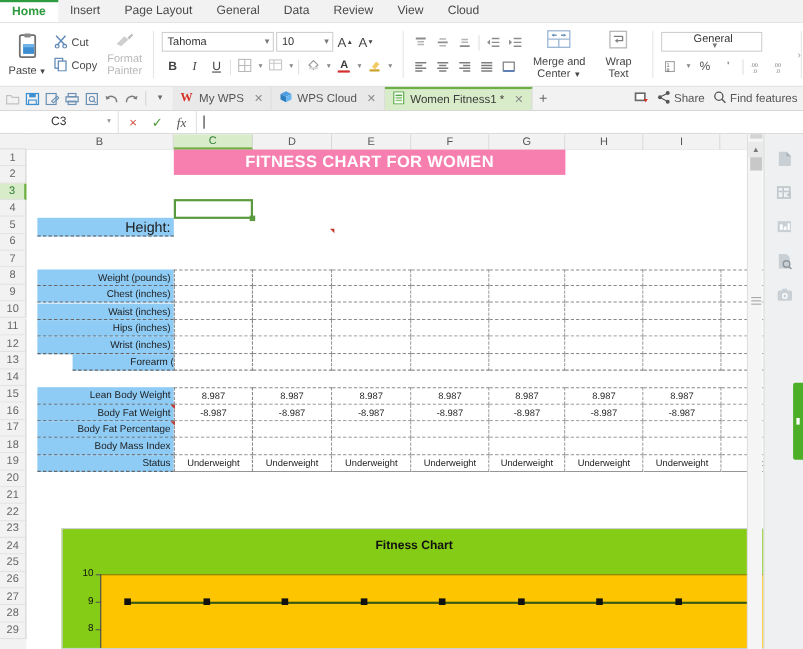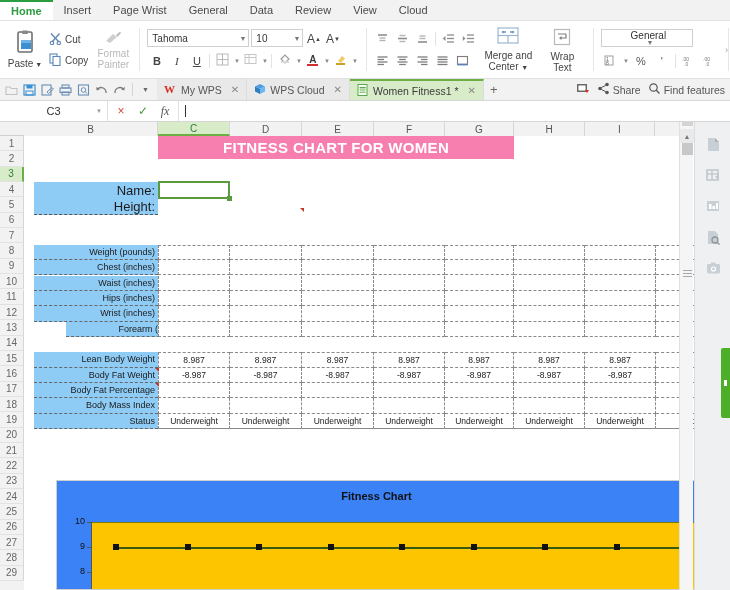--- a/index.html
+++ b/index.html
@@ -204,21 +204,21 @@
     content:""; position:absolute; right:-4px; bottom:-4px; width:5px; height:5px;
     background:#5b9b3f;
   }
   .cmt {
     position:absolute; width:0; height:0; z-index:7;
     border-top:4px solid #c0392b; border-left:4px solid transparent;
   }
 
   
   .chartobj {
-    position:absolute; background:#3b82f6; border:1px solid #cfcfcf; overflow:hidden;
+    position:absolute; background:#84cc16; border:1px solid #cfcfcf; overflow:hidden;
   }
   .chart-title {
     position:absolute; left:0; right:0; top:9px; text-align:center;
     font-size:11px; font-weight:bold; color:#111;
   }
   .plotarea { position:absolute; background:#fdc500; border:1px solid #7d7d00; }
   .axisline { position:absolute; background:#555; }
   .ylab {
     position:absolute; font-size:9px; color:#111; text-align:right;
     width:18px;
@@ -272,21 +272,21 @@
   }
 </style>
 </head>
 <body>
 
 <div id="app">
 
   <div class="menubar">
     <div class="menu-item active">Home</div>
     <div class="menu-item">Insert</div>
-    <div class="menu-item">Page Wrist</div>
+    <div class="menu-item">Page Layout</div>
     <div class="menu-item">General</div>
     <div class="menu-item">Data</div>
     <div class="menu-item">Review</div>
     <div class="menu-item">View</div>
     <div class="menu-item">Cloud</div>
   </div>
 
   <div class="ribbon">
 
     <div class="rgroup">
@@ -835,21 +835,20 @@
         <div class="rowcell" style="top: 429.8px; height: 15.35px;">
           <span>29</span>
         </div>
       </div>
 
     <div class="sheet">
       <div class="hidden-a"></div>
 
       <div class="title-banner" style="left:134px; top:0px; width:356px; height:23px;">FITNESS CHART FOR WOMEN</div>
 
-      <div class="cell bluelbl bigname" style="left:10px; top:46px; width:124px; height:16px;">Name:</div>
       <div class="cell bluelbl bigname" style="left:10px; top:62px; width:124px; height:17px; border-bottom:1px dashed #555;">Height:</div>
 
       <div class="selbox" style="left:134px; top:45px; width:72px; height:18px;"></div>
 
       <div class="cmt" style="left:276px; top:72px;"></div>
 
       <div class="cell datahdr" style="left:134px; top:140px; width:72px; height:16px;">21/Mar/2007</div>
       <div class="cell datahdr" style="left:206px; top:140px; width:72px; height:16px;">22/Mar/2007</div>
       <div class="cell datahdr" style="left:278px; top:140px; width:72px; height:16px;">23/Mar/2007</div>
       <div class="cell datahdr" style="left:350px; top:140px; width:71px; height:16px;">24/Mar/2007</div>

